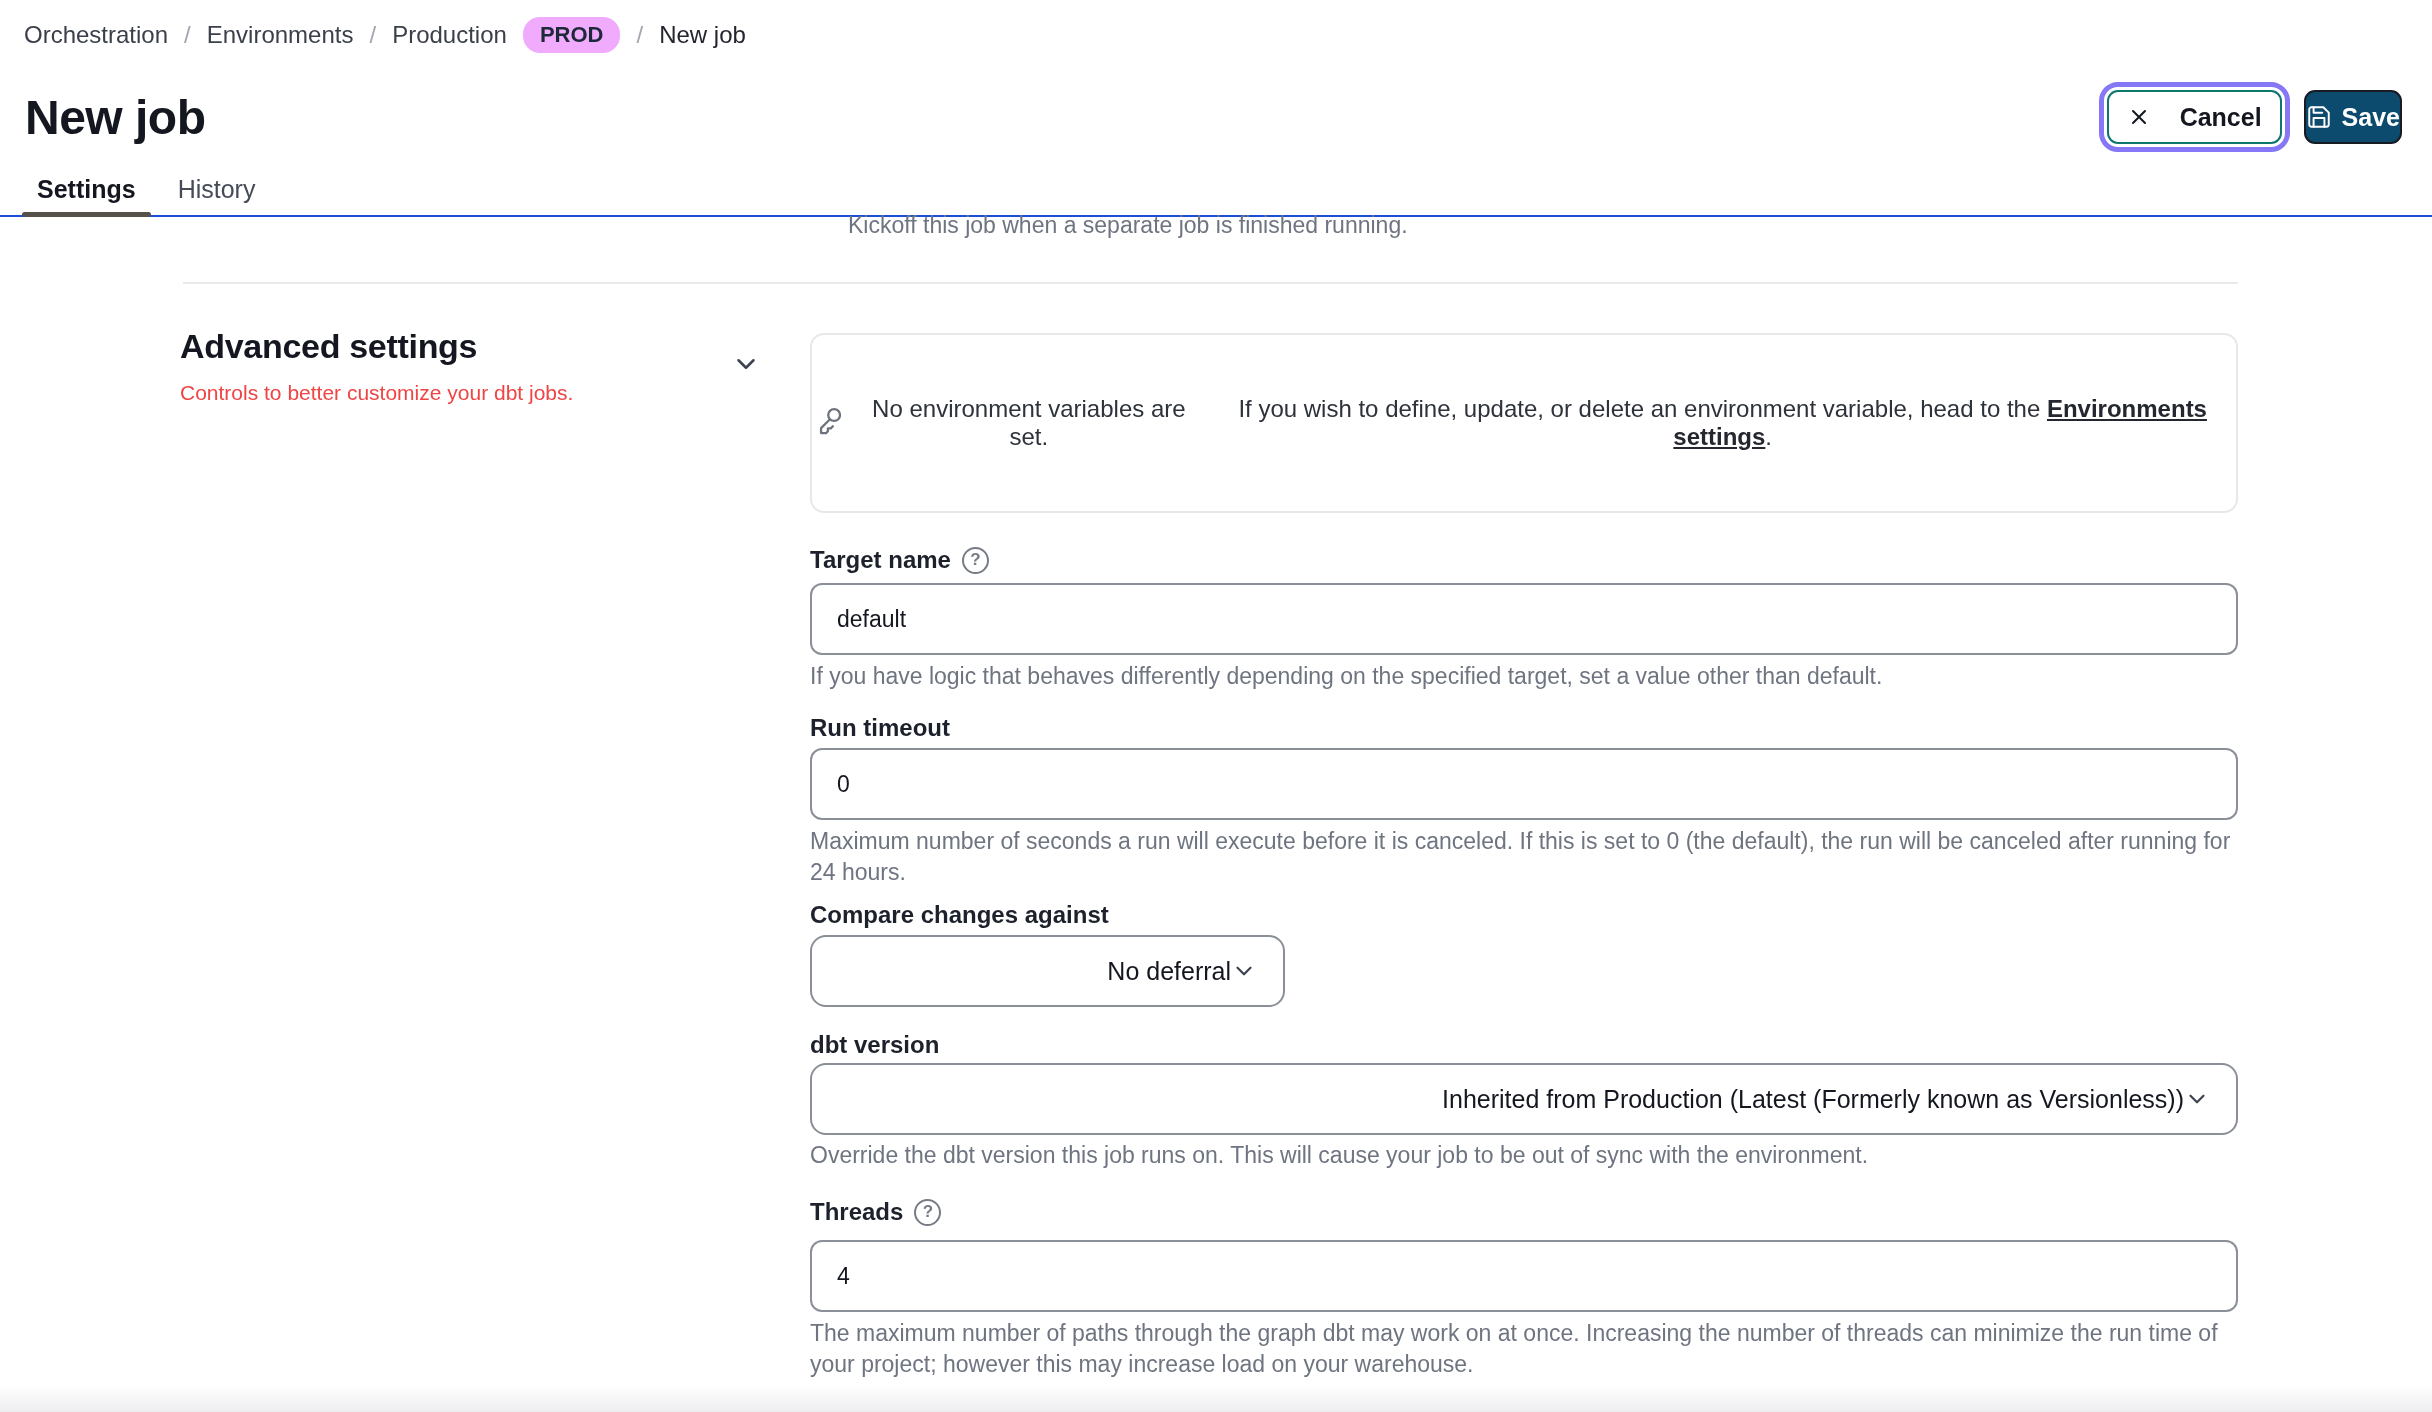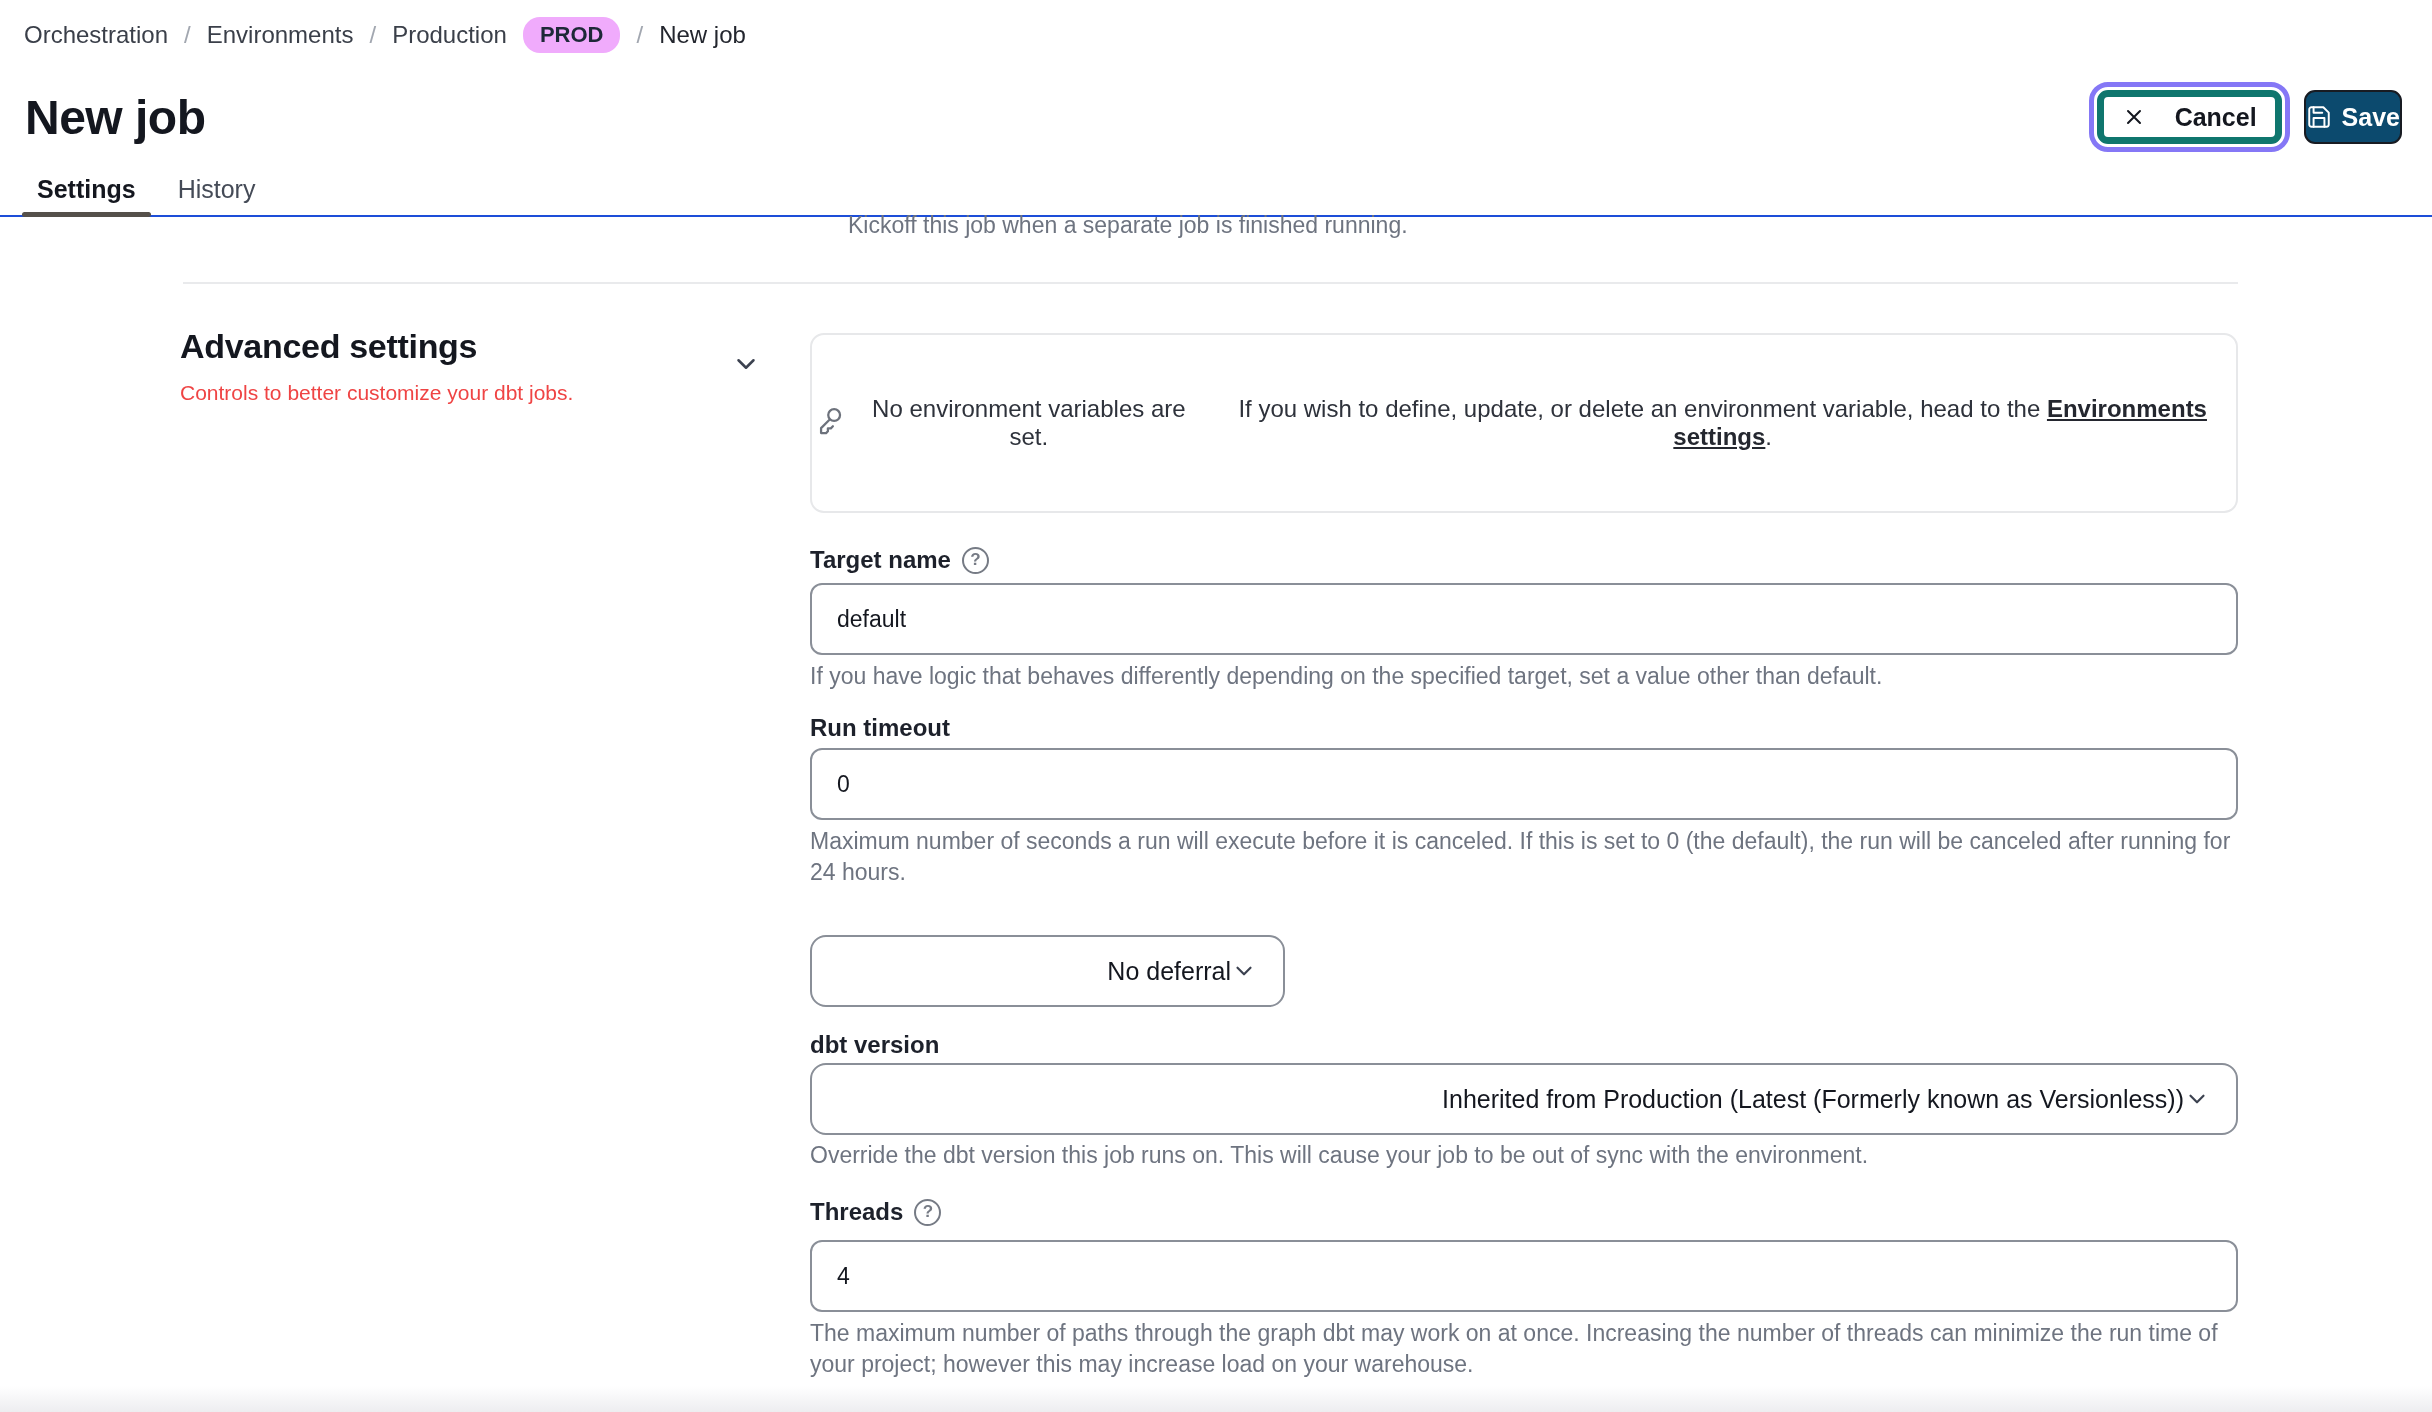--- a/index.html
+++ b/index.html
@@ -18,21 +18,21 @@
     padding:7px 17px; border-radius:17px; line-height:1; }
   .crumb-current { color:#23262e; }
 
   
   .page-title { position:absolute; left:25px; top:90px; font-size:48px; font-weight:700;
     letter-spacing:-0.5px; color:#14171f; line-height:56px; }
   .header-actions { position:absolute; top:90px; right:30px; display:flex; gap:22px; align-items:center; }
   .btn { display:inline-flex; align-items:center; height:54px; border-radius:11px;
     font-size:25px; font-weight:600; cursor:pointer; font-family:inherit; }
   .btn svg { flex:0 0 auto; }
-  .btn-cancel { background:#fff; border:7px solid #0f766e; color:#14171f; padding:0 18px; gap:29px;
+  .btn-cancel { background:#fff; border:2px solid #0f766e; color:#14171f; padding:0 18px; gap:29px;
     outline:5px solid #8577f6; outline-offset:3px; }
   .btn-save { background:#0c4a6e; border:2px solid #181b22; color:#fff; padding:0 0; gap:10px; }
 
   
   .tabbar { position:absolute; top:163px; left:0; right:0; height:54px;
     border-bottom:2px solid #1d4ed8; display:flex; padding-left:22px; gap:12px; }
   .tab { position:relative; padding:0 15px; font-size:25px; display:flex; align-items:center;
     color:#454b57; cursor:pointer; }
   .tab.active { color:#14171f; font-weight:700; }
   .tab.active::after { content:""; position:absolute; left:0; right:0; bottom:-2px; height:5px;
@@ -167,20 +167,23 @@
   <div class="fgroup fhelper g-target-help">If you have logic that behaves differently depending on the specified target, set a value other than default.</div>
 
   <div class="fgroup g-timeout-label">
     <span class="flabel">Run timeout</span>
   </div>
   <div class="fgroup g-timeout-input">
     <input class="tinput" value="0" style="">
   </div>
   <div class="fgroup fhelper g-timeout-help">Maximum number of seconds a run will execute before it is canceled. If this is set to 0 (the default), the run will be canceled after running for 24 hours.</div>
 
+  <div class="fgroup g-compare-label">
+    <span class="flabel">Compare changes against</span>
+  </div>
   <div class="fgroup g-compare-select">
     <div class="selectbox narrow">
       <span>No deferral</span>
       <svg width="26" height="26" viewBox="0 0 24 24" fill="none" stroke="#3c4250" stroke-width="2" stroke-linecap="round" stroke-linejoin="round">
           <path d="M6 9l6 6 6-6"></path>
         </svg>
     </div>
   </div>
 
   <div class="fgroup g-dbt-label">

